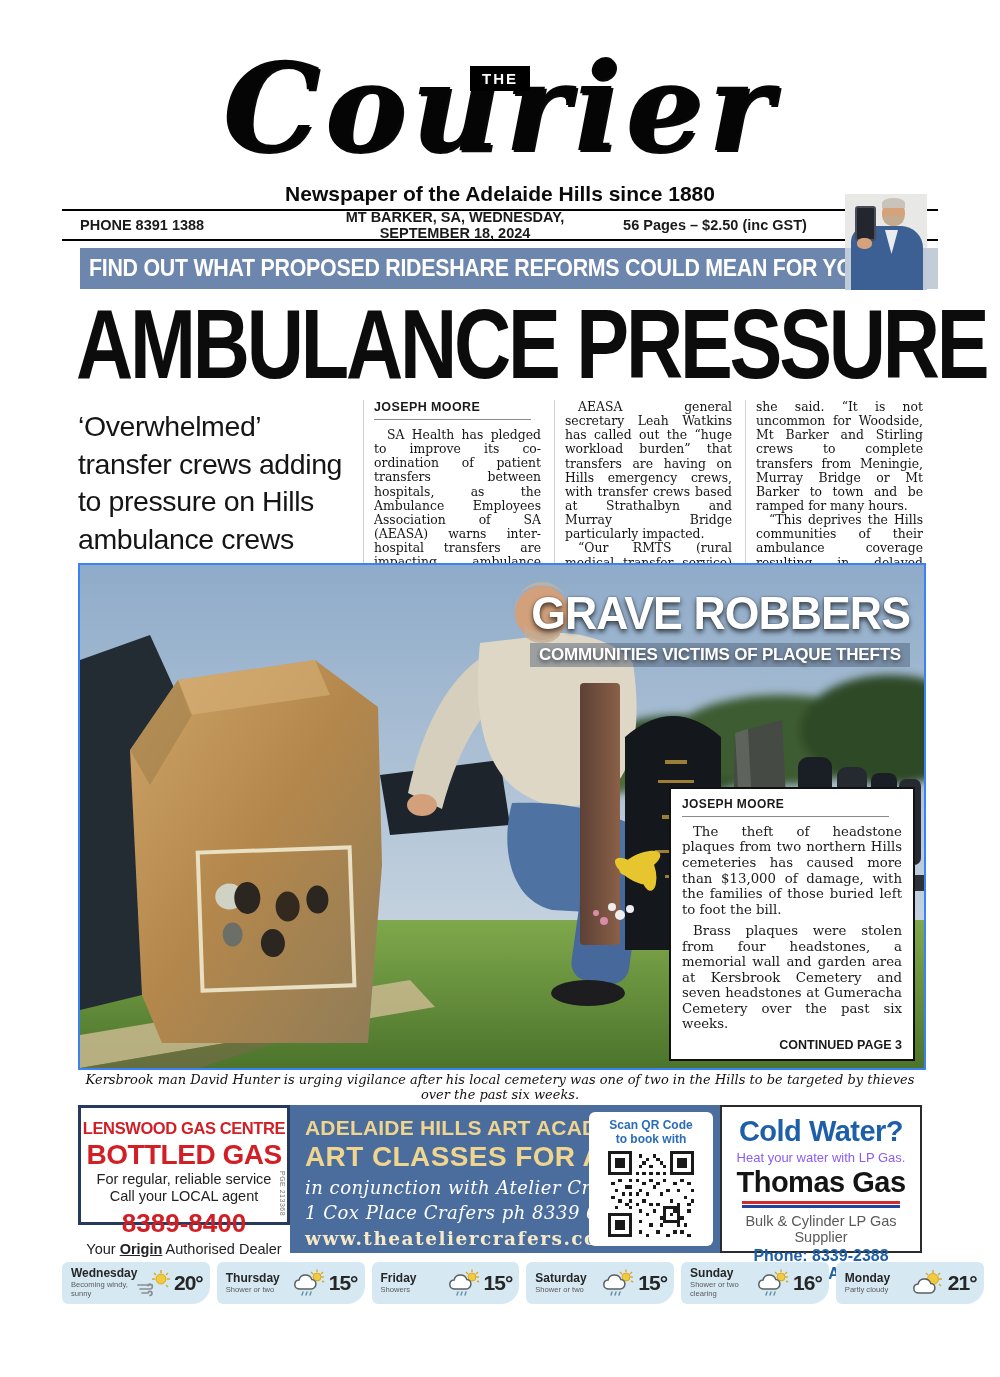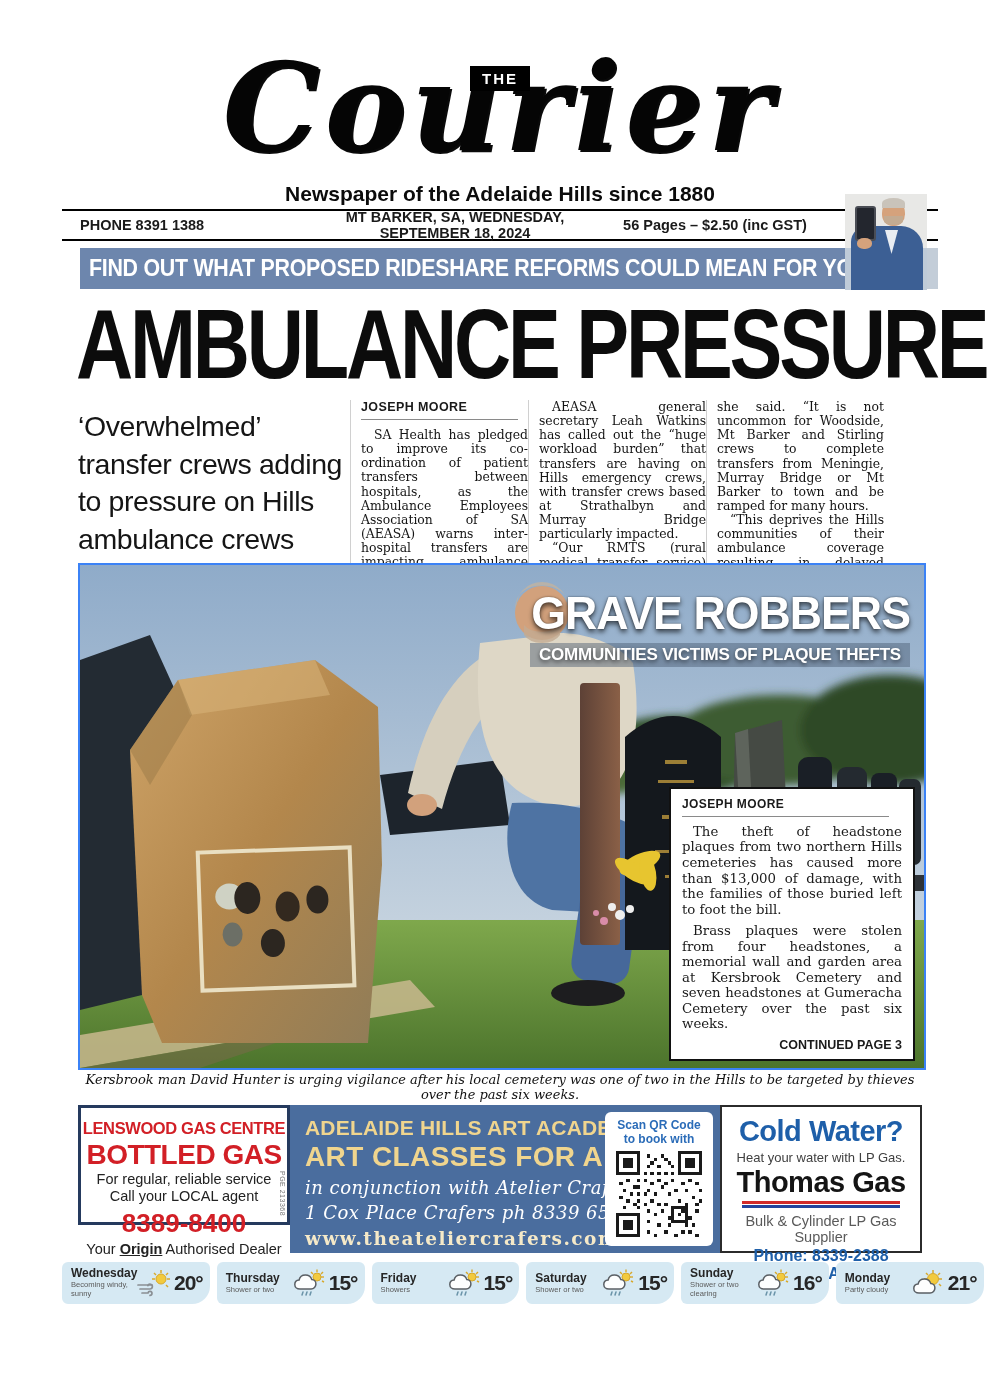--- a/index.html
+++ b/index.html
@@ -40,21 +40,21 @@
   .teaser-inner{transform:scaleX(0.93);transform-origin:left center;display:flex;align-items:baseline;}
   .teaser-text{color:#fff;font-weight:bold;font-size:23px;letter-spacing:-0.3px;}
   .teaser-photo-bg{position:absolute;left:845px;top:248px;width:93px;height:41px;background:#c3cdd8;}
 
   
   .headline{position:absolute;left:76px;top:294px;width:844px;font-weight:bold;font-size:99px;line-height:1;
             letter-spacing:-4px;transform:scaleX(0.80);transform-origin:left center;white-space:nowrap;color:#0c0c0c;}
 
   
   .story-row{position:absolute;left:78px;top:400px;width:846px;height:160px;display:grid;
-             grid-template-columns:272px 178px 178px 178px;}
+             grid-template-columns:272px 178px 178px 178px;column-gap:13px;}
   .subhead{font-size:28.5px;line-height:1.32;letter-spacing:-0.4px;color:#151515;padding-top:8px;}
   .col{border-left:1px solid #d0d0d0;padding-left:10px;box-sizing:border-box;}
   .byline{display:block;font-weight:bold;font-size:12.5px;letter-spacing:.4px;border-bottom:1px solid #8a8a8a;
           padding-bottom:5px;margin-bottom:8px;width:94%;}
   .bodytext p{margin:0;font-family:"DejaVu Serif",serif;font-size:12.4px;line-height:1.14;text-align:justify;
           text-indent:13px;color:#141414;}
   .continued{font-weight:bold;font-size:13px;text-align:right;margin-top:5px;}
 
   
   .photo{position:absolute;left:78px;top:563px;width:844px;height:503px;border:2px solid #3b82f6;box-sizing:content-box;overflow:hidden;background:#aabccd;}
@@ -83,28 +83,28 @@
   .lg-line5{font-size:14.5px;color:#222;margin-top:2px;}
   .lg-brand{font-weight:bold;text-decoration:underline;}
   .lg-vert{position:absolute;right:1px;bottom:6px;writing-mode:vertical-rl;font-size:7px;color:#777;letter-spacing:.5px;}
 
   .ad-art{position:absolute;left:290px;top:1105px;width:430px;height:148px;background:#4a6d9e;box-sizing:border-box;
           color:#fff;padding:11px 0 0 15px;}
   .art-line1{color:#f0d58e;font-weight:bold;font-size:21px;letter-spacing:.2px;}
   .art-line2{color:#f0d58e;font-weight:bold;font-size:28px;letter-spacing:.4px;margin-top:1px;}
   .art-line3,.art-line4{font-family:"DejaVu Serif",serif;font-style:italic;font-size:18px;margin-top:4px;letter-spacing:.5px;}
   .art-web{font-family:"DejaVu Serif",serif;font-weight:bold;font-size:18.5px;color:#f5e9c8;letter-spacing:1.5px;margin-top:5px;}
-  .qr-box{position:absolute;right:7px;top:7px;width:108px;height:134px;background:#fff;border-radius:6px;text-align:center;padding-top:7px;box-sizing:border-box;}
+  .qr-box{position:absolute;right:7px;top:7px;width:124px;height:134px;background:#fff;border-radius:6px;text-align:center;padding-top:7px;box-sizing:border-box;}
   .qr-label{color:#2b6cb8;font-weight:bold;font-size:12px;line-height:1.15;}
   .qr-box svg{margin-top:4px;}
 
   .ad-thomas{position:absolute;left:720px;top:1105px;width:202px;height:148px;box-sizing:border-box;border:2px solid #2b2b2b;
              background:#fff;text-align:center;padding-top:8px;}
   .tg-head{color:#1e5fa9;font-weight:bold;font-size:29px;letter-spacing:-0.5px;}
-  .tg-sub{color:#404040;font-size:13px;margin-top:2px;}
+  .tg-sub{color:#8b5cf6;font-size:13px;margin-top:2px;}
   .tg-brand{color:#141414;font-weight:bold;font-size:29px;letter-spacing:-0.5px;margin-top:1px;}
   .tg-rule-red{width:158px;height:3px;background:#d22b2b;margin:2px auto 0;}
   .tg-rule-blue{width:158px;height:3px;background:#23449e;margin:1px auto 0;}
   .tg-line3{color:#5a5a5a;font-size:14.5px;margin-top:5px;}
   .tg-phone{color:#1e5fa9;font-weight:bold;font-size:16px;margin-top:2px;}
 
   
   .weather{position:absolute;left:62px;top:1262px;width:876px;display:flex;gap:7px;}
   .wbox{flex:1;height:42px;background:#d6e9f3;border-radius:6px 6px 18px 6px;display:flex;align-items:center;
         padding:0 7px 0 9px;box-sizing:border-box;}

